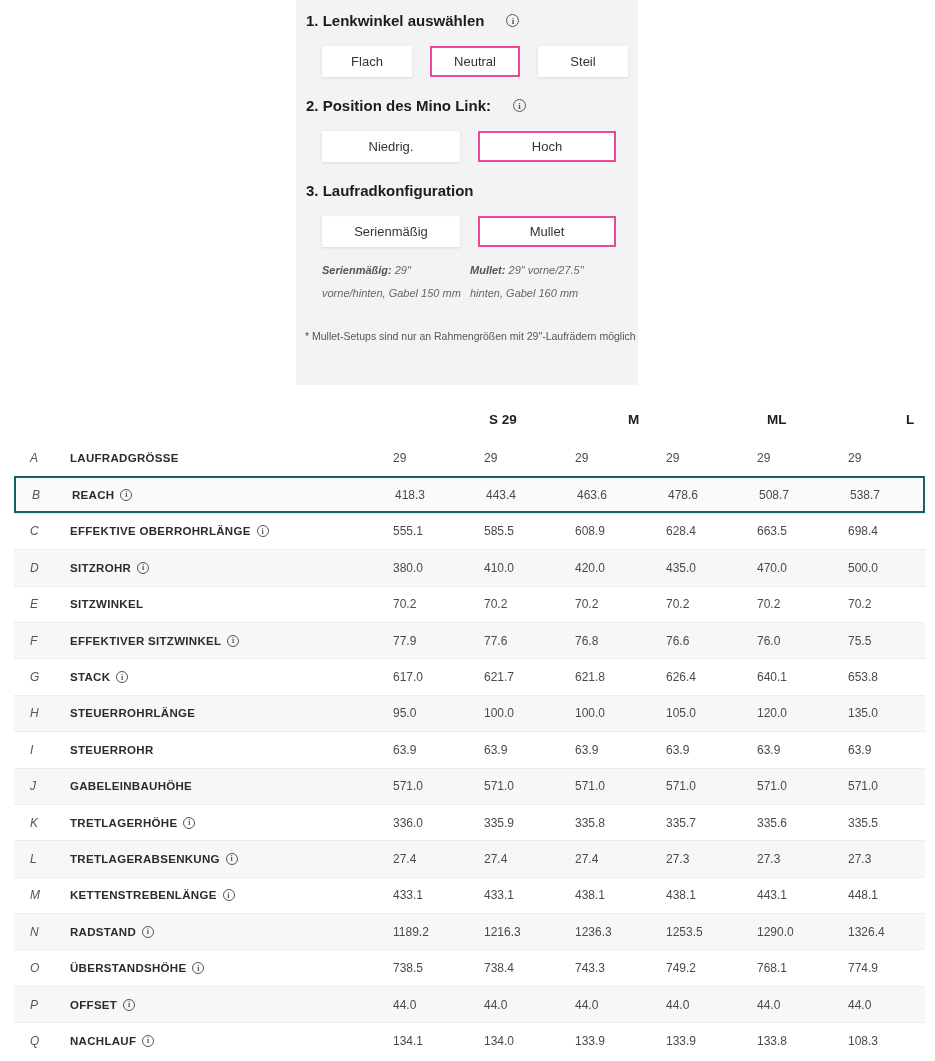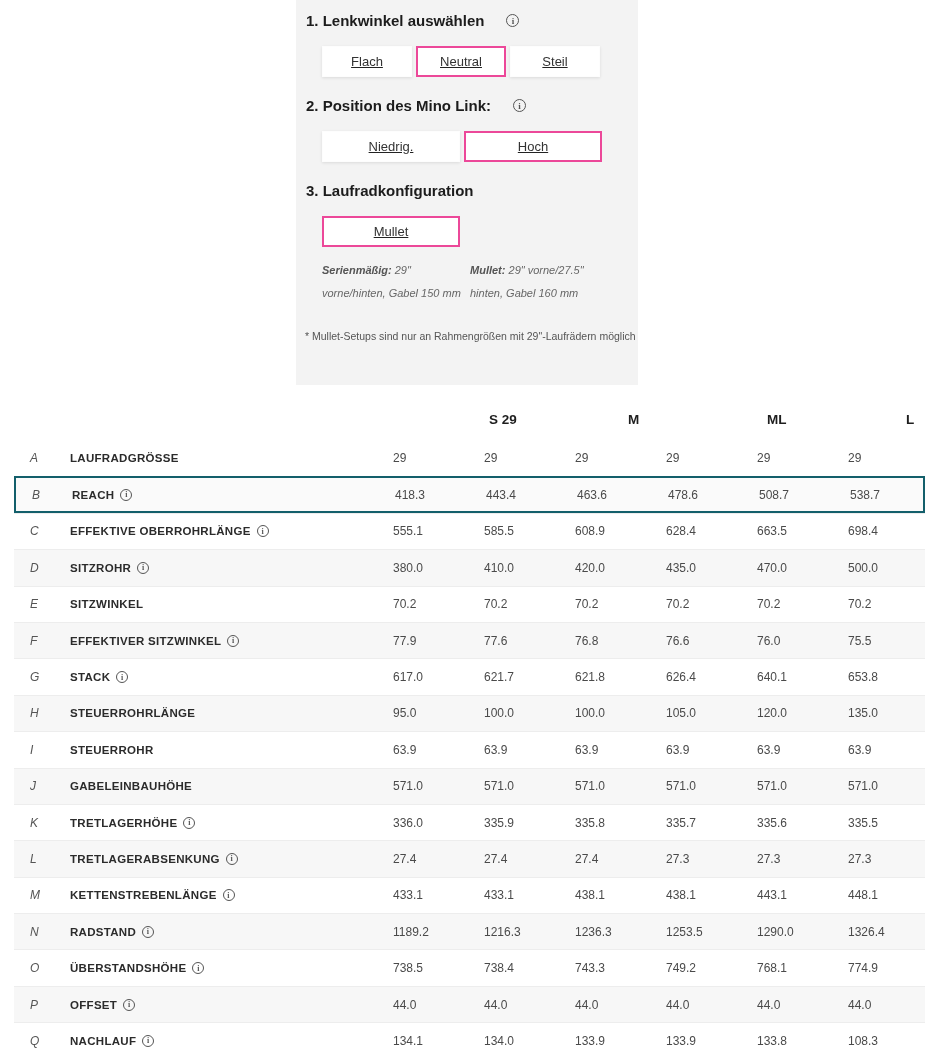--- a/index.html
+++ b/index.html
@@ -6,21 +6,21 @@
   html,body { width:935px; height:1061px; background:#fff;
     font-family:"Liberation Sans","DejaVu Sans",sans-serif; color:#222;
     overflow:hidden; position:relative; }
 
   
   .panel { position:absolute; left:296px; top:0; width:342px; height:385px;
     background:#f3f3f3; padding:12px 0 10px; }
   .section { margin-bottom:20px; }
   .section-title { display:flex; align-items:center; gap:22px;
     font-size:15px; font-weight:bold; color:#1c1c1c; margin:0 0 17px 10px; }
-  .btn-group { display:flex; gap:4px; margin-left:26px;text-decoration:underline; }
+  .btn-group { display:flex; gap:18px; margin-left:26px; }
   .cfg-btn { height:31px; background:#fff; display:flex; align-items:center;
     justify-content:center; font-size:13px; color:#333; cursor:pointer;
     border:1px solid #fdfdfd; box-shadow:0 1px 3px rgba(0,0,0,.10); }
   .cfg-btn.small { width:90px; }
   .cfg-btn.wide  { width:138px; }
   .cfg-btn.selected { border:2px solid #ec4899; box-shadow:none; }
   .desc-row { display:flex; gap:8px; margin:12px 0 0 26px; }
   .desc { width:140px; font-size:11px; font-style:italic; color:#666;
     line-height:2.05; }
   .desc b { color:#555; }
@@ -84,20 +84,23 @@
           <span>Hoch</span>
         </div>
       </div>
   </div>
 
   <div class="section" style="margin-bottom:16px">
     <div class="section-title">
       <span>3. Laufradkonfiguration</span>
     </div>
     <div class="btn-group" id="group-2">
+        <div class="cfg-btn wide">
+          <span>Serienmäßig</span>
+        </div>
         <div class="cfg-btn wide selected">
           <span>Mullet</span>
         </div>
       </div>
     <div class="desc-row">
       <div class="desc">
         <b><i>Serienmäßig:</i></b><span> 29" vorne/hinten, Gabel 150 mm</span>
       </div>
       <div class="desc">
         <b><i>Mullet:</i></b><span> 29" vorne/27.5" hinten, Gabel 160 mm</span>

